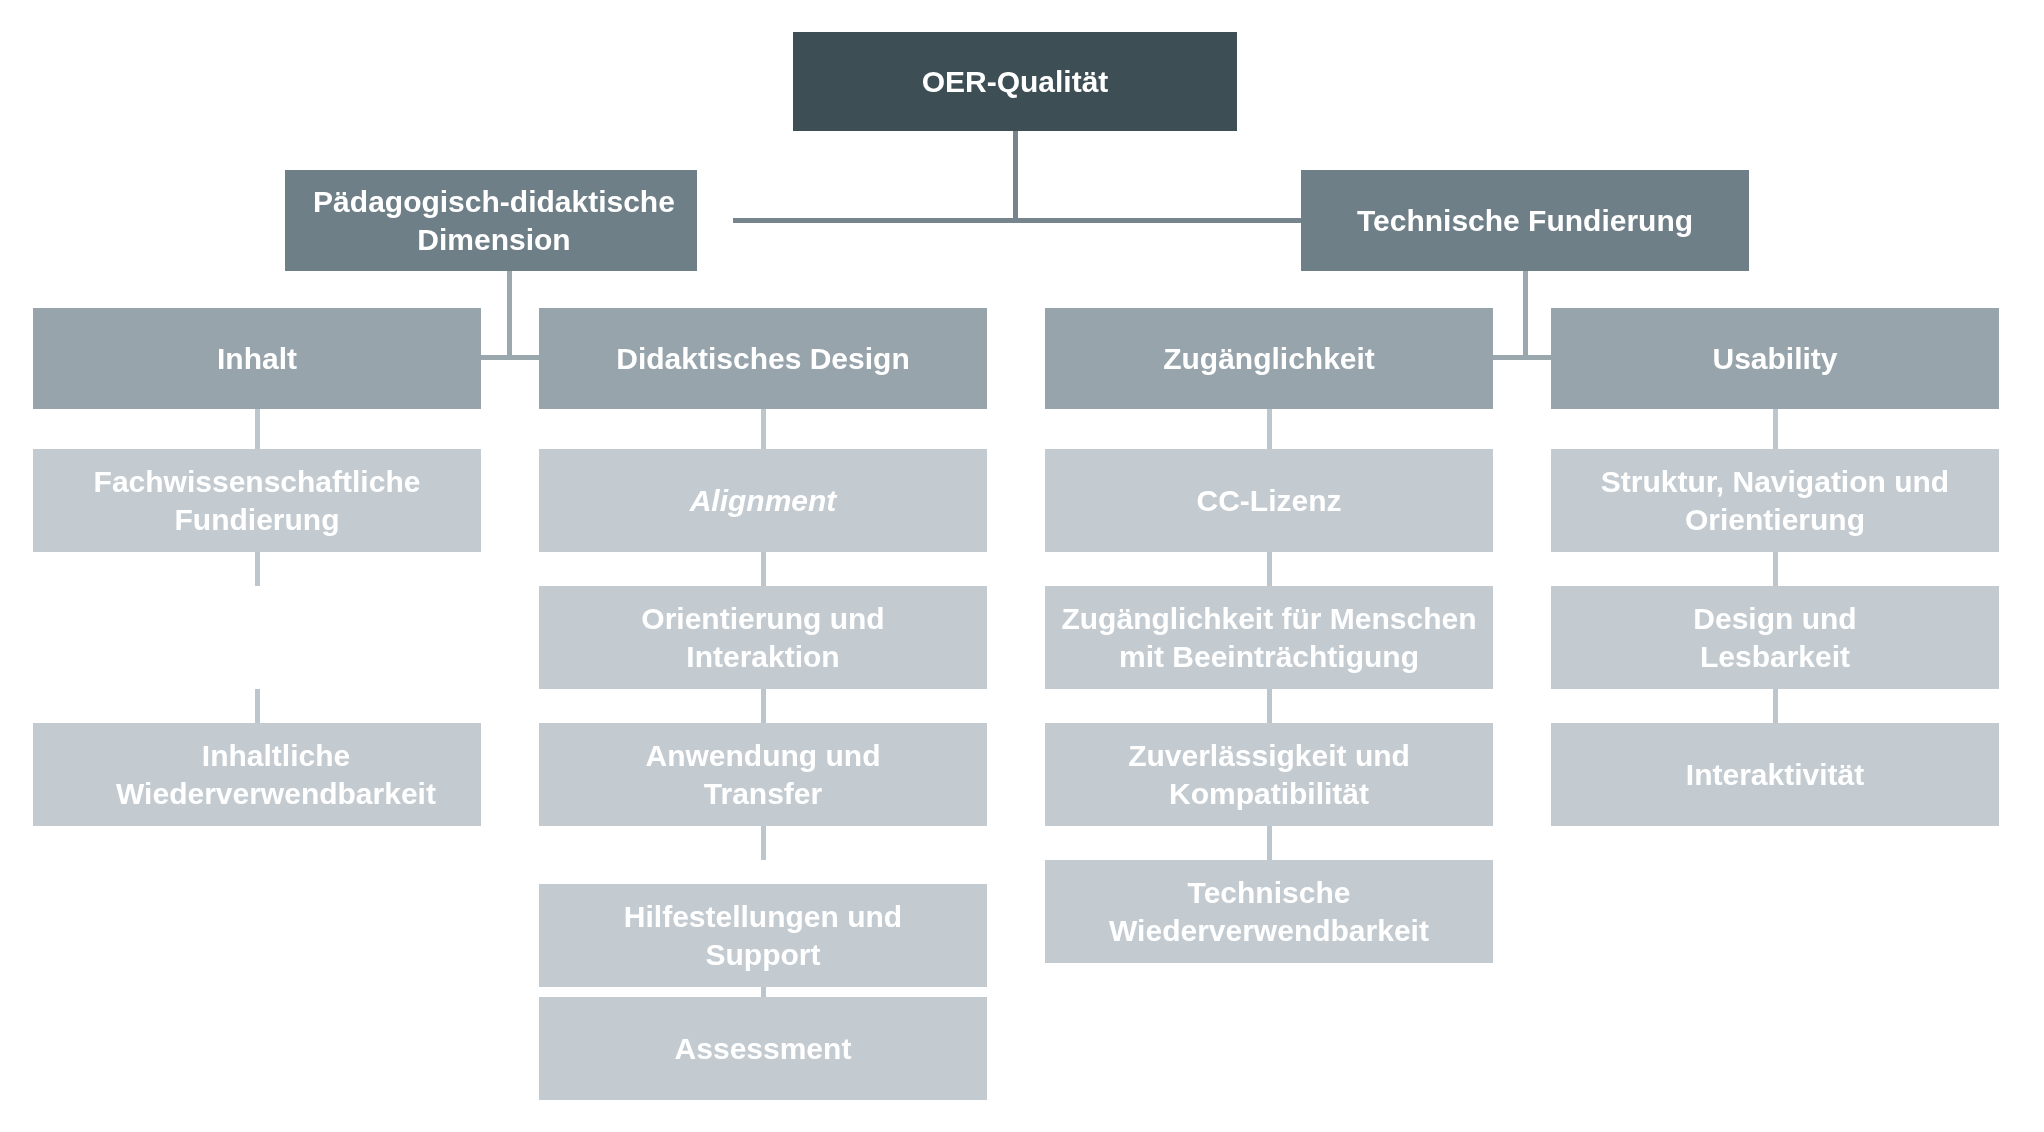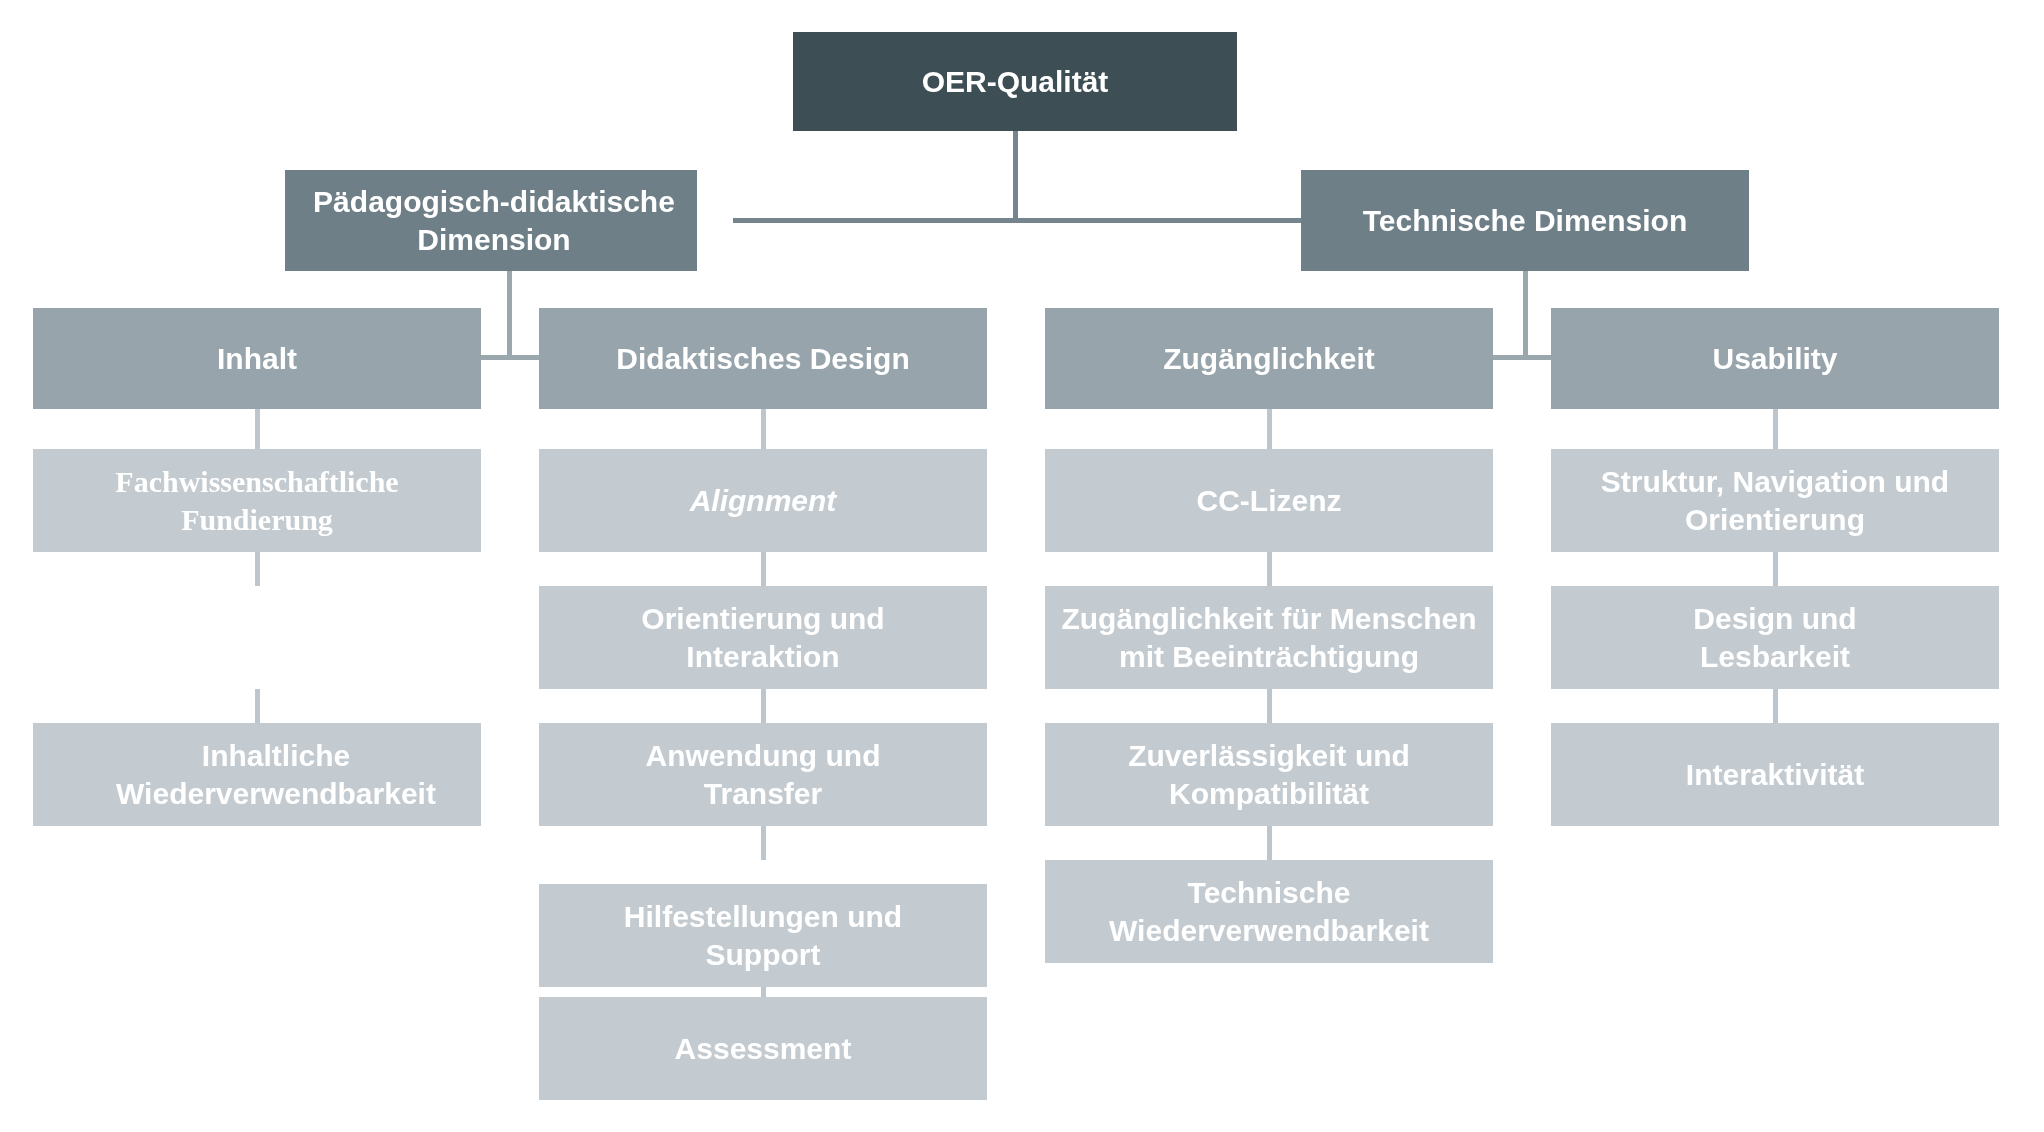--- a/index.html
+++ b/index.html
@@ -45,37 +45,37 @@
 
 <div id="canvas">
 
   <div class="node lvl1" style="left:793px; top:32px; width:444px; height:99px;">OER-Qualität</div>
 
   <div class="line l1" style="left:1013px; top:131px; width:5px; height:92px;"></div>
   <div class="line l1" style="left:733px; top:218px; width:568px; height:5px;"></div>
 
   <div class="node lvl2" style="left:285px; top:170px; width:412px; height:101px;padding-left:16px;">Pädagogisch-didaktische
 Dimension</div>
-  <div class="node lvl2" style="left:1301px; top:170px; width:448px; height:101px;">Technische Dimension</div>
+  <div class="node lvl2" style="left:1301px; top:170px; width:448px; height:101px;">Technische Fundierung</div>
 
   <div class="line l2" style="left:507px; top:271px; width:5px; height:89px;"></div>
   <div class="line l2" style="left:481px; top:355px; width:58px; height:5px;"></div>
   <div class="line l2" style="left:1523px; top:271px; width:5px; height:89px;"></div>
   <div class="line l2" style="left:1493px; top:355px; width:58px; height:5px;"></div>
 
   <div class="node lvl3" style="left:33px; top:308px; width:448px; height:101px;">Inhalt</div>
   <div class="node lvl3" style="left:539px; top:308px; width:448px; height:101px;">Didaktisches Design</div>
   <div class="node lvl3" style="left:1045px; top:308px; width:448px; height:101px;">Zugänglichkeit</div>
   <div class="node lvl3" style="left:1551px; top:308px; width:448px; height:101px;">Usability</div>
 
   <div class="line l3" style="left:255px; top:409px; width:5px; height:40px;"></div>
   <div class="line l3" style="left:255px; top:552px; width:5px; height:34px;"></div>
   <div class="line l3" style="left:255px; top:689px; width:5px; height:34px;"></div>
 
-  <div class="node item" style="left:33px; top:449px; width:448px; height:103px;font-family:Liberation Serif, serif;">Fachwissenschaftliche
+  <div class="node item" style="left:33px; top:449px; width:448px; height:103px;">Fachwissenschaftliche
 Fundierung</div>
   <div class="node item" style="left:33px; top:723px; width:448px; height:103px;padding-left:48px;">Inhaltliche
 Wiederverwendbarkeit</div>
 
   <div class="line l3" style="left:761px; top:409px; width:5px; height:40px;"></div>
   <div class="line l3" style="left:761px; top:552px; width:5px; height:34px;"></div>
   <div class="line l3" style="left:761px; top:689px; width:5px; height:34px;"></div>
   <div class="line l3" style="left:761px; top:826px; width:5px; height:34px;"></div>
   <div class="line l3" style="left:761px; top:963px; width:5px; height:34px;"></div>
 

